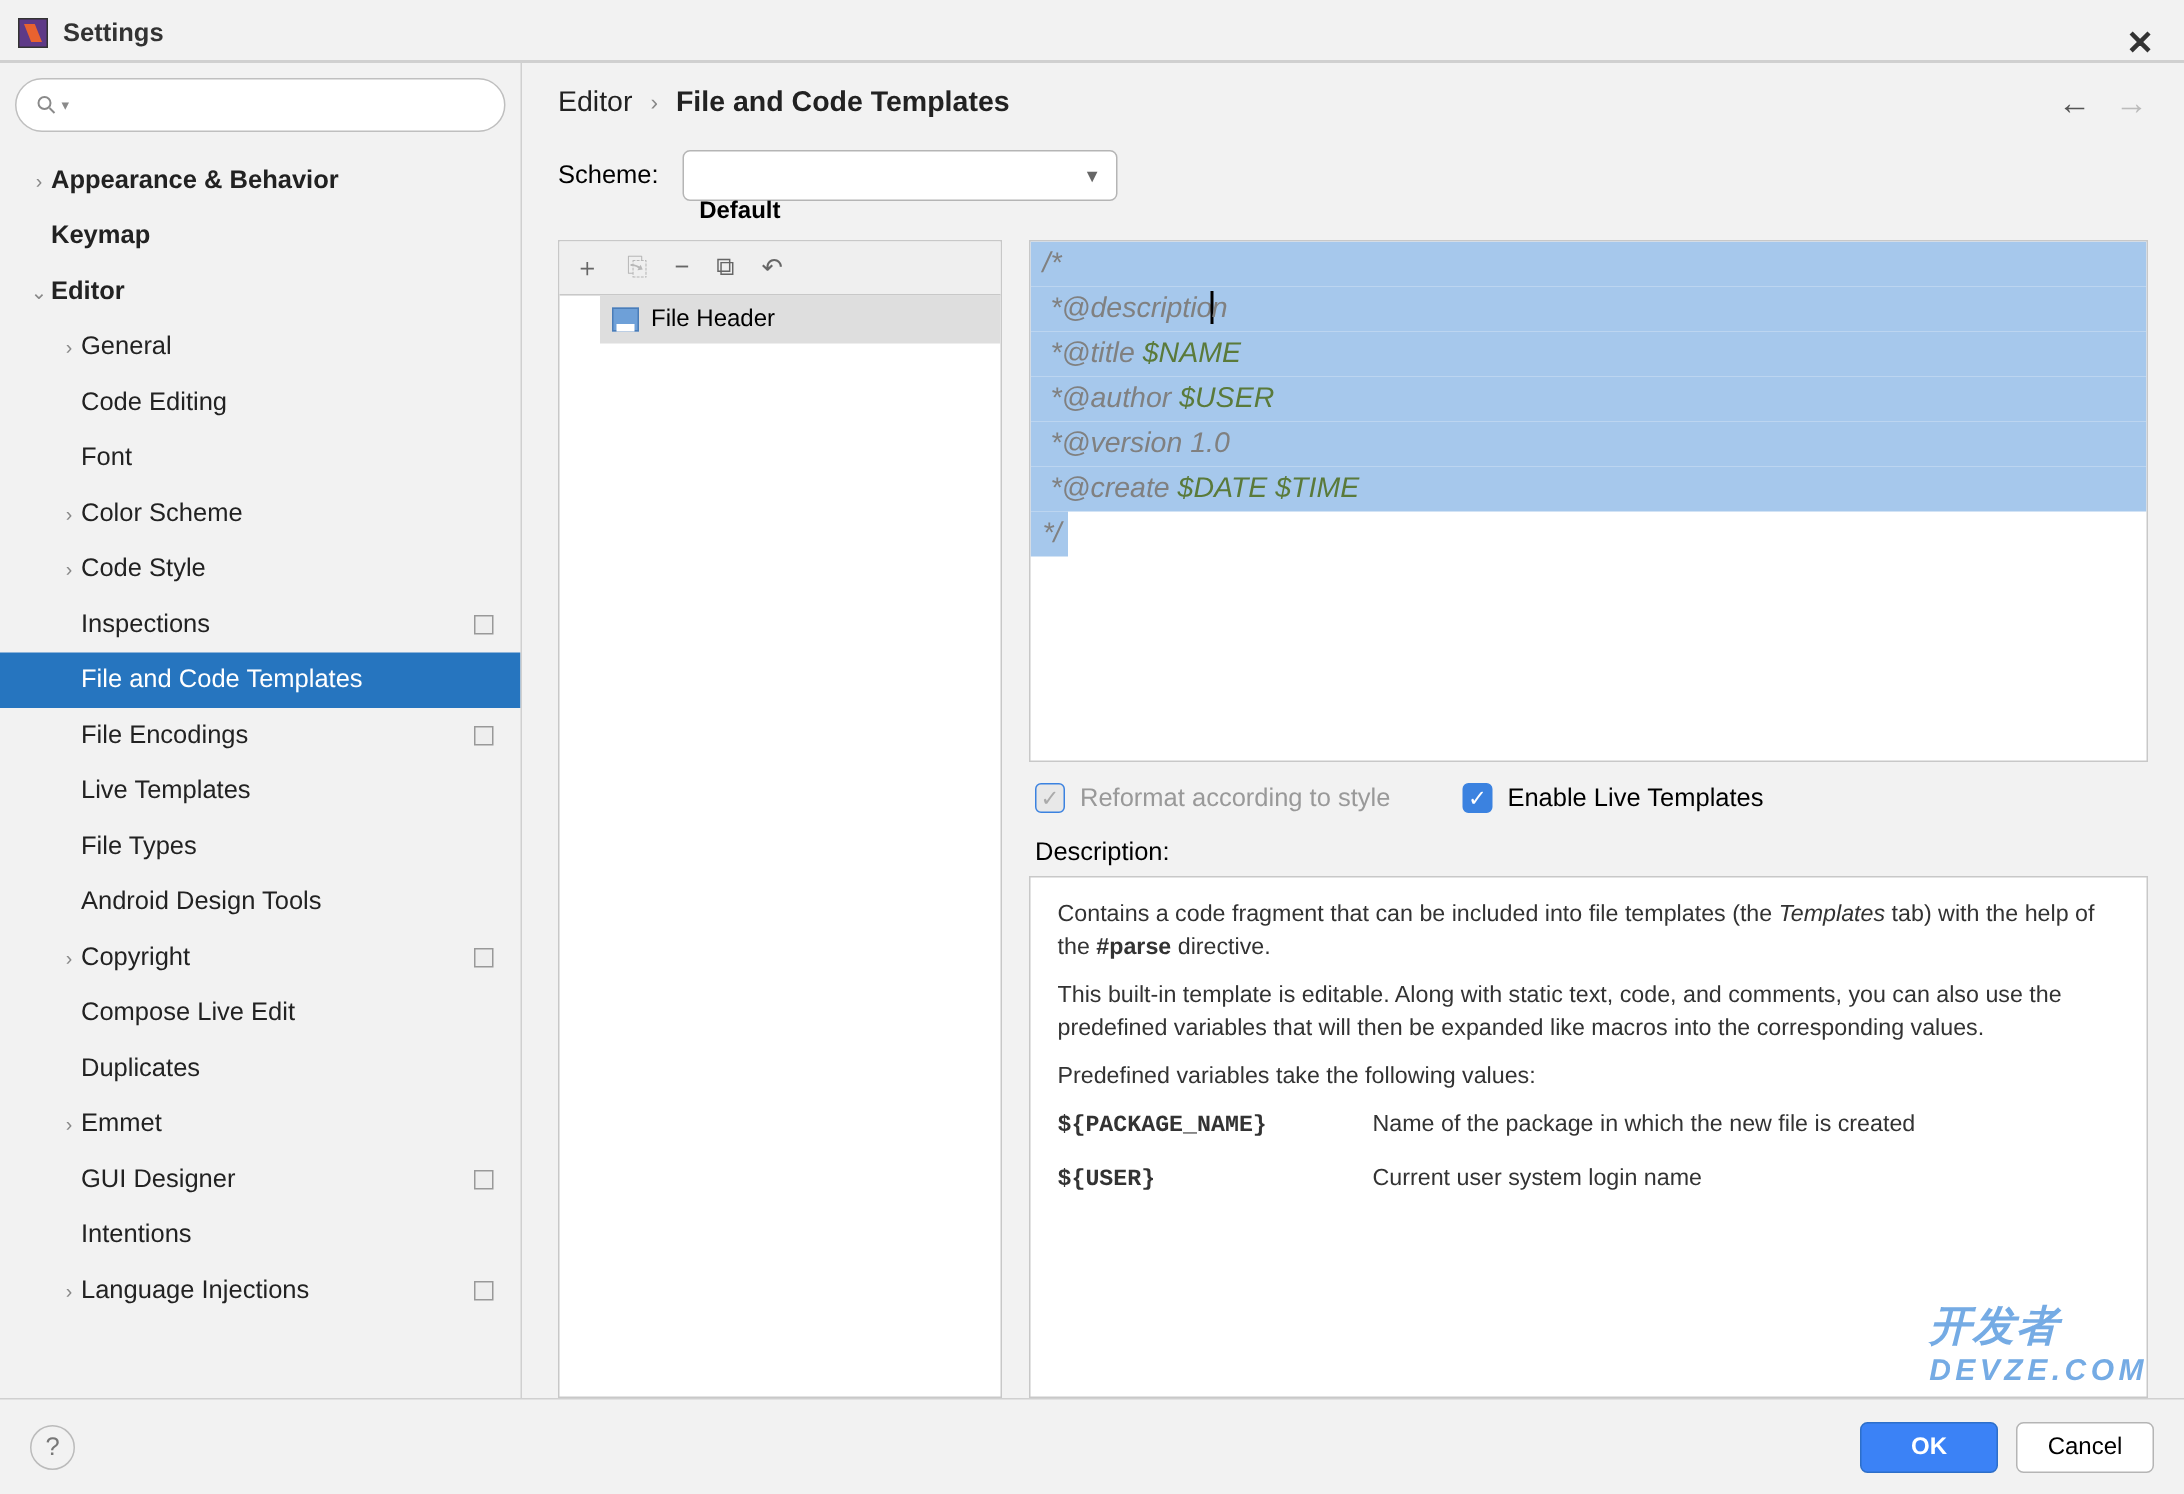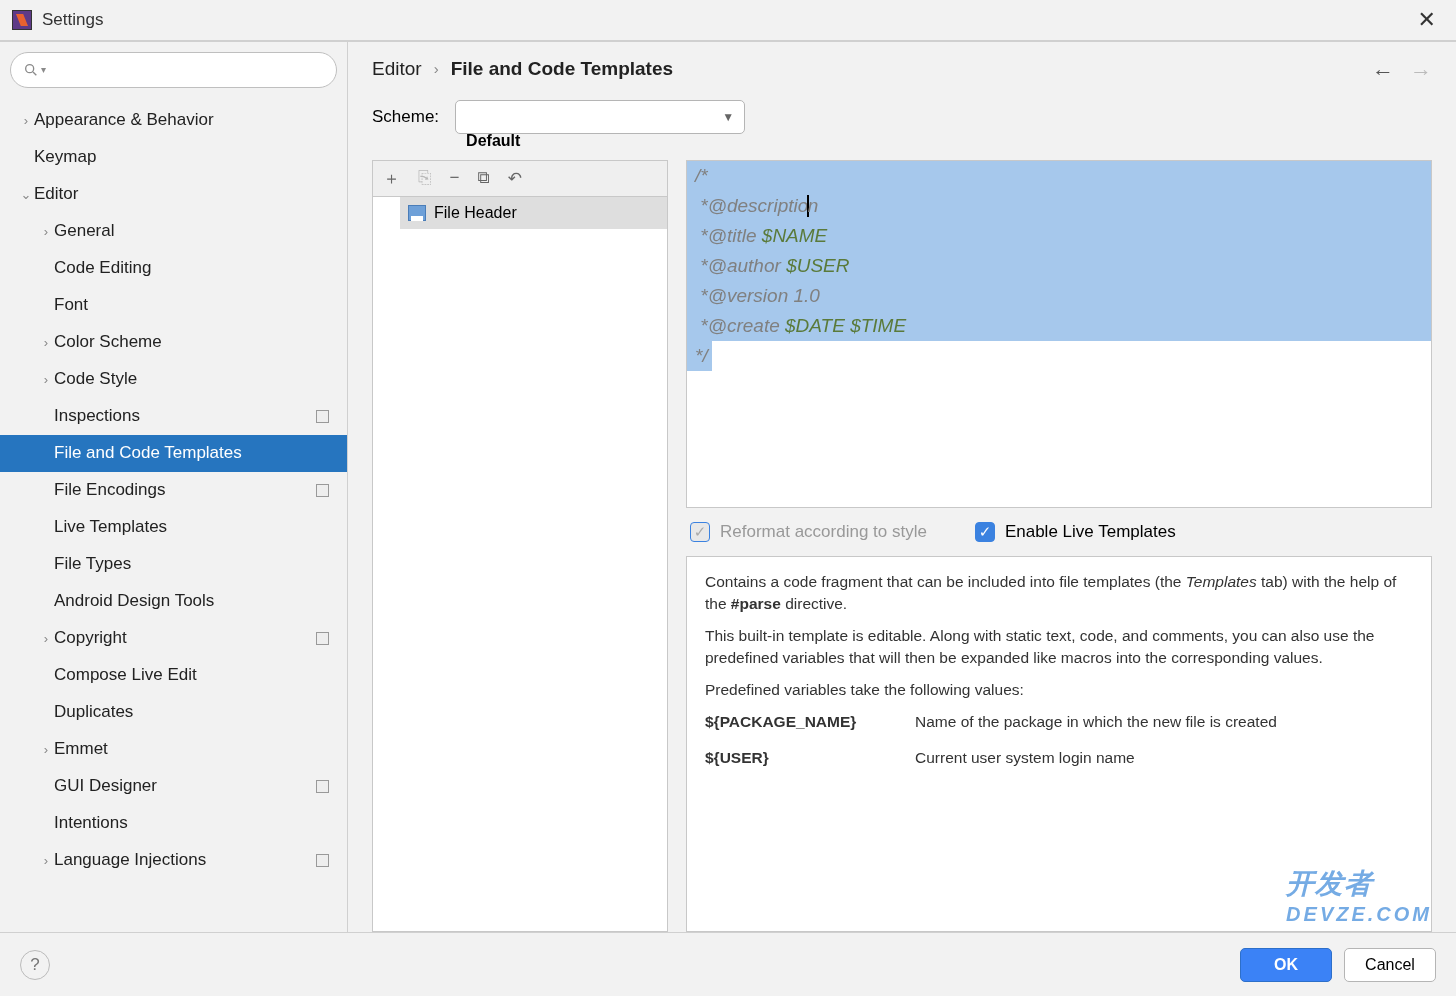--- a/index.html
+++ b/index.html
@@ -1,36 +1,36 @@
 <!DOCTYPE html>
 <html><head>
 <meta charset="utf-8">
 <style>
 * { box-sizing: border-box; margin: 0; padding: 0; font-family: -apple-system, BlinkMacSystemFont, "Segoe UI", Arial, sans-serif; }
 html, body { width: 1456px; height: 996px; overflow: hidden; background: #fff; }
 .window { width: 100%; height: 100%; display: flex; flex-direction: column; background: #f2f2f2; }
-.titlebar { height: 40px; display: flex; align-items: center; padding: 0 12px; background: #f2f2f2; }
+.titlebar { height: 40px; display: flex; padding: 12px 12px; background: #f2f2f2; font-weight: bold; }
 .titlebar .app-icon { width: 20px; height: 20px; margin-right: 10px; background: #5e3a87; border: 1px solid #333; position: relative; }
 .titlebar .app-icon::before { content: ""; position: absolute; inset: 3px; background: #e8622f; clip-path: polygon(0 0, 60% 0, 100% 100%, 40% 100%); }
 .titlebar .title { font-size: 17px; color: #333; }
 .titlebar .spacer { flex: 1; }
 .titlebar .close { font-size: 22px; color: #333; cursor: pointer; padding: 4px 8px; }
 .divider { height: 1.5px; background: #d0d0d0; }
 .body { flex: 1; display: flex; min-height: 0; }
 .sidebar { width: 348px; background: #f2f2f2; border-right: 1.5px solid #d0d0d0; display: flex; flex-direction: column; }
 .search-wrap { padding: 10px 10px 6px 10px; }
 .search { width: 100%; height: 36px; border: 1.5px solid #bfbfbf; border-radius: 18px; display: flex; align-items: center; padding: 0 12px; background: #fff; }
 .search svg { width: 16px; height: 16px; color: #8a8a8a; }
 .search input { border: none; outline: none; flex: 1; margin-left: 6px; font-size: 15px; background: transparent; }
 .search .chev { color: #8a8a8a; font-size: 10px; margin-left: 2px; }
 .tree { flex: 1; overflow-y: auto; padding-top: 8px; }
 .tree-item { display: flex; align-items: center; height: 37px; font-size: 17px; color: #222; cursor: pointer; position: relative; }
 .tree-item .arrow { width: 16px; display: inline-flex; justify-content: center; color: #888; font-size: 13px; }
 .tree-item .label { white-space: nowrap; }
-.tree-item.bold .label { font-weight: 400; }
+.tree-item.bold .label { font-weight: 700; }
 .tree-item.selected { background: #2675bf; color: #fff; }
 .tree-item .badge { position: absolute; right: 18px; width: 13px; height: 13px; border: 1.5px solid #999; background: #eee; }
 .lvl0 { padding-left: 18px; }
 .lvl1 { padding-left: 38px; }
 .main { flex: 1; display: flex; flex-direction: column; background: #f2f2f2; min-width: 0; }
 .bc-row { display: flex; align-items: center; padding: 14px 24px 10px 24px; }
 .bc { font-size: 19px; color: #222; display: flex; align-items: center; gap: 12px; }
 .bc .sep { color: #888; font-size: 15px; }
 .bc .cur { font-weight: 700; }
 .nav-arrows { margin-left: auto; display: flex; gap: 16px; font-size: 22px; }
@@ -62,21 +62,21 @@
 .chk-row { display: flex; align-items: center; gap: 48px; padding: 14px 4px; }
 .chk { display: flex; align-items: center; gap: 10px; font-size: 17px; }
 .chk .box { width: 20px; height: 20px; border: 1.5px solid #aaa; border-radius: 4px; display:flex; align-items:center; justify-content:center; font-size:15px; color:#fff; }
 .chk.checked .box { background:#3b82e0; border-color:#3b82e0; }
 .chk.dis { color:#999; }
 .chk.dis .box { background:#e8e8e8; color:#aaa; }
 .desc-lbl { font-size: 17px; padding: 2px 4px 6px 4px; }
 .desc-box { flex: 1; border: 1.5px solid #c8c8c8; background: #fff; padding: 14px 18px; font-size: 15.5px; line-height: 22px; color: #333; overflow: hidden; }
 .desc-box p { margin-bottom: 10px; }
 .desc-box .vartable { display: grid; grid-template-columns: 210px 1fr; row-gap: 14px; margin-top: 6px; }
-.desc-box .vartable .k { font-family: Liberation Sans, sans-serif; font-weight: 700; }
+.desc-box .vartable .k { font-family: Liberation Mono, monospace; font-weight: 700; }
 .footer { height: 64px; border-top: 1.5px solid #d0d0d0; display: flex; align-items: center; padding: 0 20px; background: #f2f2f2; }
 .help { width: 30px; height: 30px; border: 1.5px solid #bbb; border-radius: 50%; display:flex; align-items:center; justify-content:center; color:#777; font-size:17px; cursor:pointer; }
 .footer .sp { flex:1; }
 .btn { height: 34px; min-width: 92px; border-radius: 5px; font-size: 16px; display:flex; align-items:center; justify-content:center; cursor:pointer; margin-left: 12px; }
 .btn.primary { background:#3b82f6; color:#fff; border:1.5px solid #2d6fc9; font-weight:600; }
 .btn.secondary { background:#fff; border:1.5px solid #b5b5b5; }
 .watermark { position:absolute; right:24px; bottom:70px; font-size:28px; font-weight:800; font-style:italic; color:#5d9de0; opacity:.85; pointer-events:none; font-family: "Arial Black", sans-serif; letter-spacing:1px; }
 .watermark .sub { display:block; font-size:20px; letter-spacing:3px; }
 </style>
 </head>
@@ -250,20 +250,21 @@
             <div class="chk dis checked">
               <span class="box">✓</span>
               <span>Reformat according to style</span>
             </div>
             <div class="chk checked">
               <span class="box">✓</span>
               <span>Enable Live Templates</span>
             </div>
           </div>
 
+          <div class="desc-lbl">Description:</div>
           <div class="desc-box">
             <p>
               <span>Contains a code fragment that can be included into file templates (the </span><i>Templates</i><span> tab) with the help of the </span><b>#parse</b><span> directive.</span>
             </p>
             <p>This built-in template is editable. Along with static text, code, and comments, you can also use the predefined variables that will then be expanded like macros into the corresponding values.</p>
             <p>Predefined variables take the following values:</p>
             <div class="vartable" id="vartable">
                 <div class="k">${PACKAGE_NAME}</div>
                 <div>Name of the package in which the new file is created</div>
                 <div class="k">${USER}</div>

